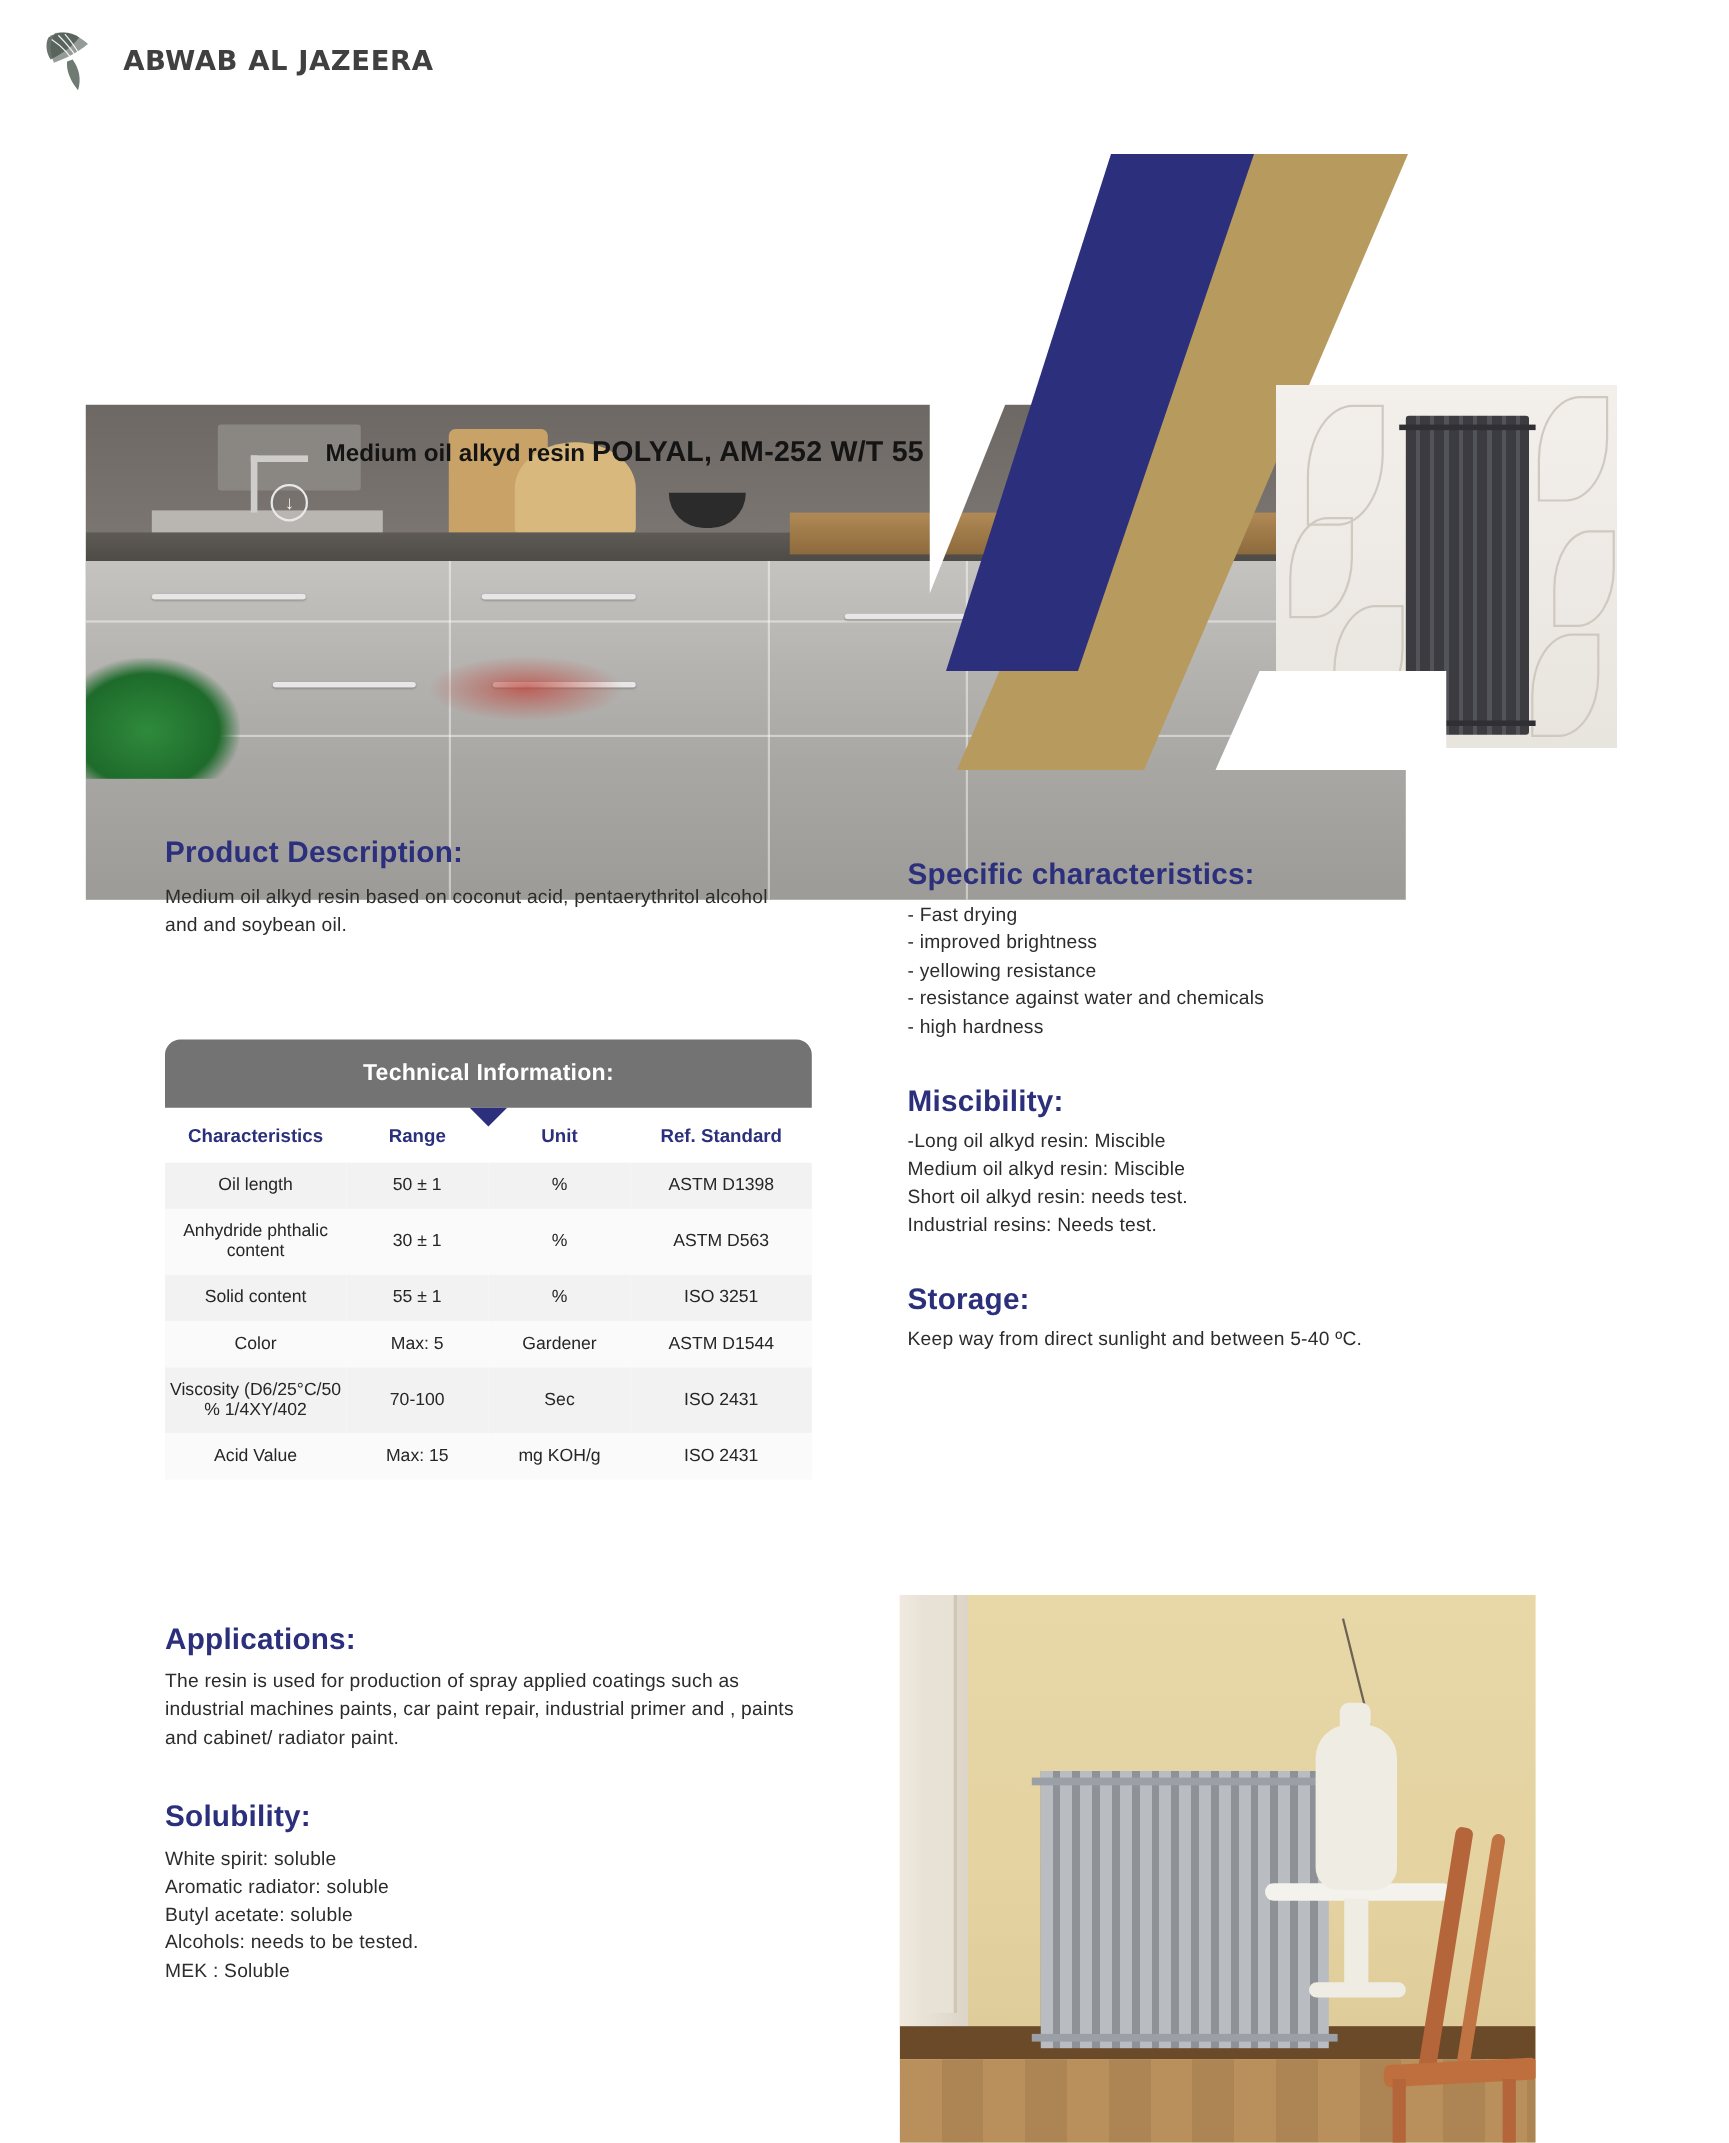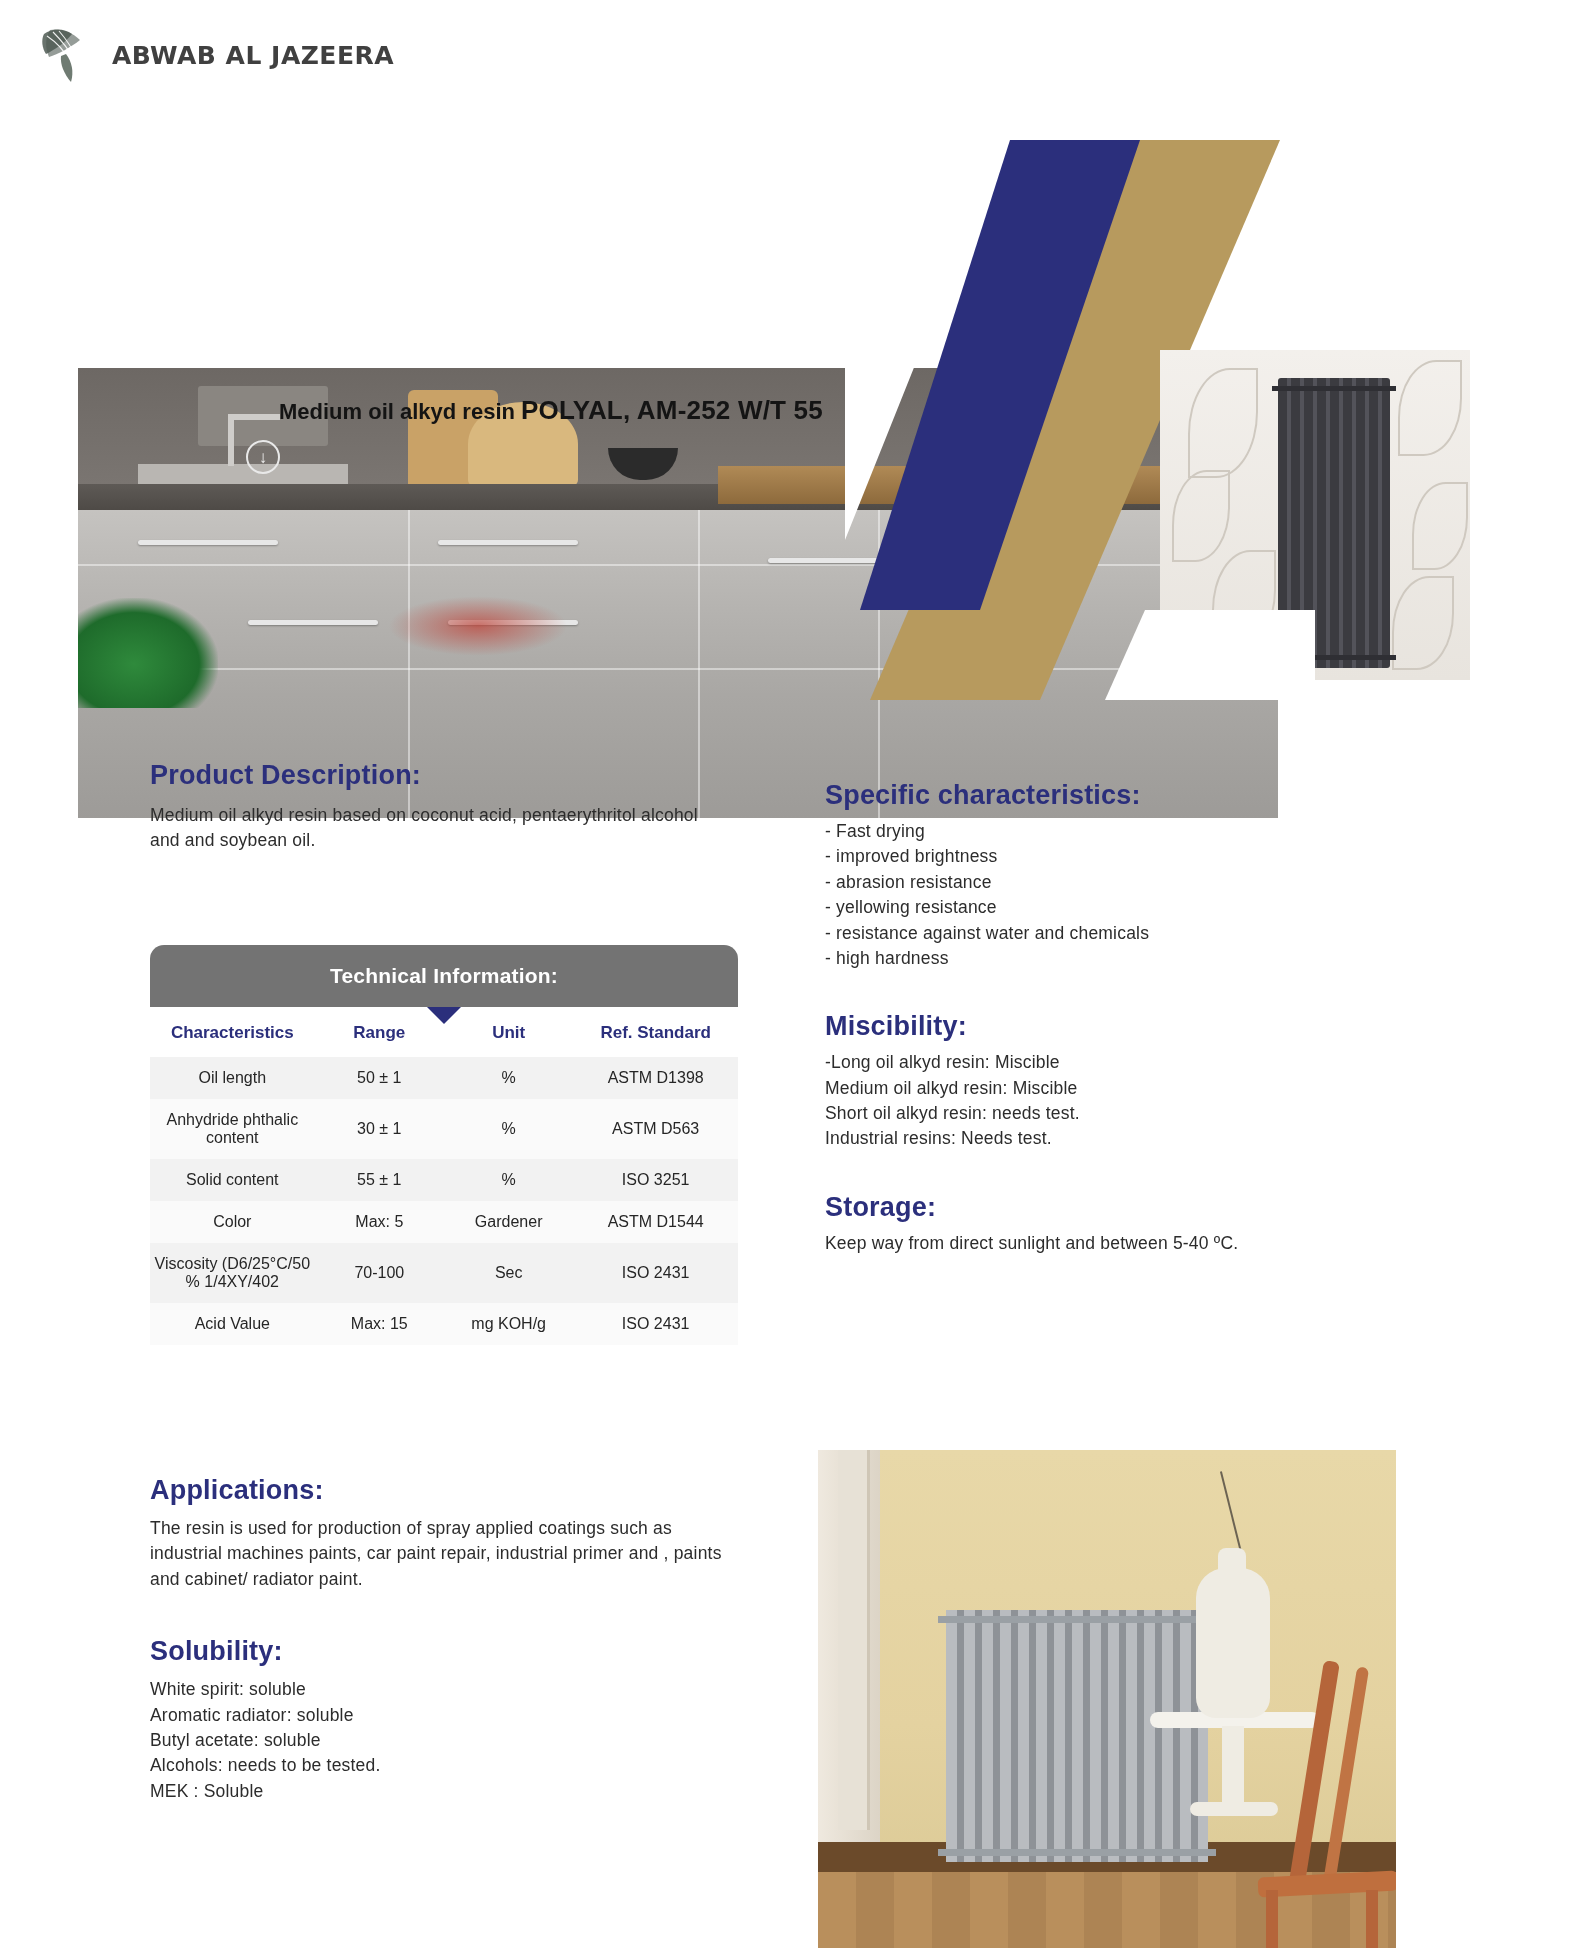--- a/index.html
+++ b/index.html
@@ -20,21 +20,21 @@
   }
   .brand-mark { width: 58px; height: 62px; position: relative; }
   .brand-name {
     font-size: 25px; font-weight: bold; letter-spacing: 0.5px;
     color: #404040; font-family: "DejaVu Sans", sans-serif;
   }
 
   
   .hero { position: absolute; left: 0; top: 140px; width: 1572px; height: 560px; }
   .hero-title {
-    position: absolute; left: 279px; top: 255px;
+    position: absolute; left: 296px; top: 255px;
     font-size: 22px; font-weight: bold; color: #141414; z-index: 6;
     white-space: nowrap;
   }
   .hero-title .big { font-size: 26px; letter-spacing: 0.2px; }
   .hero-photo {
     position: absolute; left: 78px; top: 228px; width: 1200px; height: 450px;
     overflow: hidden;
     background: linear-gradient(170deg,#6f6a66 0%,#7d7873 22%,#9a958f 40%,#b9b5b0 58%,#c9c6c2 80%,#d5d2ce 100%);
   }
   
@@ -311,21 +311,20 @@
         </tr>
       </tbody>
     </table>
   </div>
 
   <div class="col-right">
     <div class="sec">
       <h2 class="h-blue">Specific characteristics:</h2>
       <div class="list-line">- Fast drying</div>
       <div class="list-line">- improved brightness</div>
-      <div class="list-line">- abrasion resistance</div>
       <div class="list-line">- yellowing resistance</div>
       <div class="list-line">- resistance against water and chemicals</div>
       <div class="list-line">- high hardness</div>
     </div>
 
     <div class="gap-lg"></div>
 
     <div class="sec">
       <h2 class="h-blue">Miscibility:</h2>
       <div class="list-line">-Long oil alkyd resin: Miscible</div>

